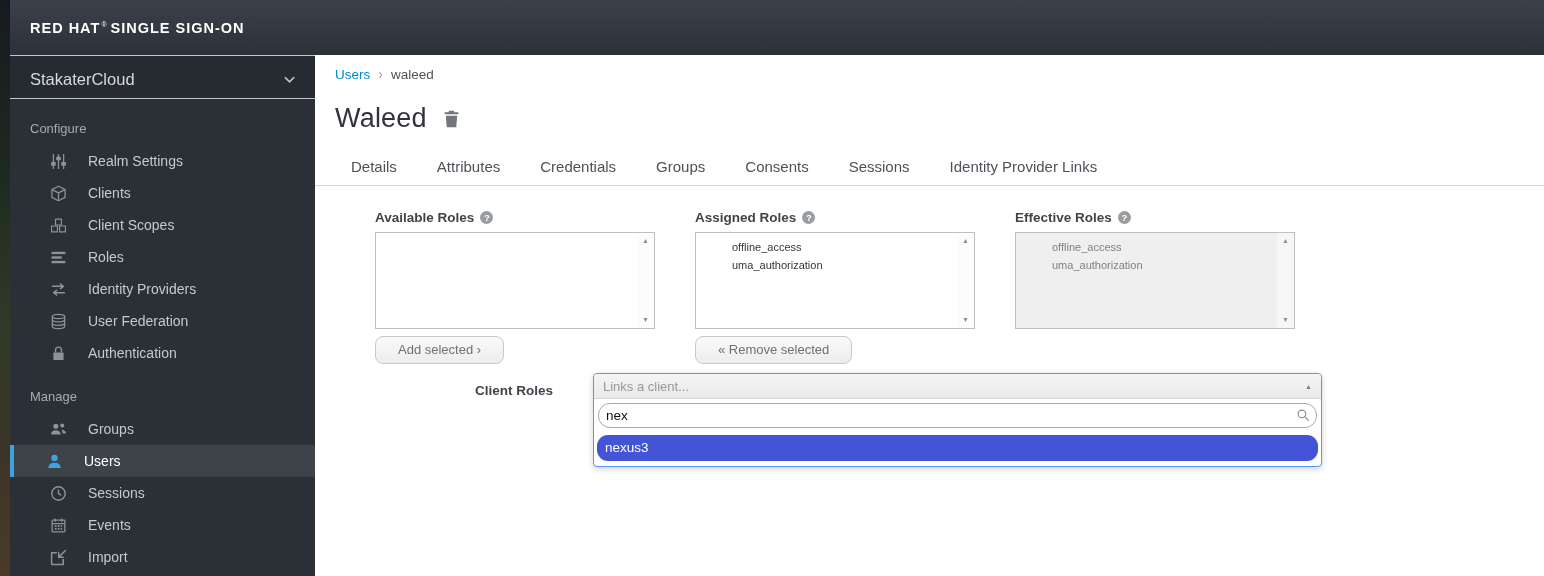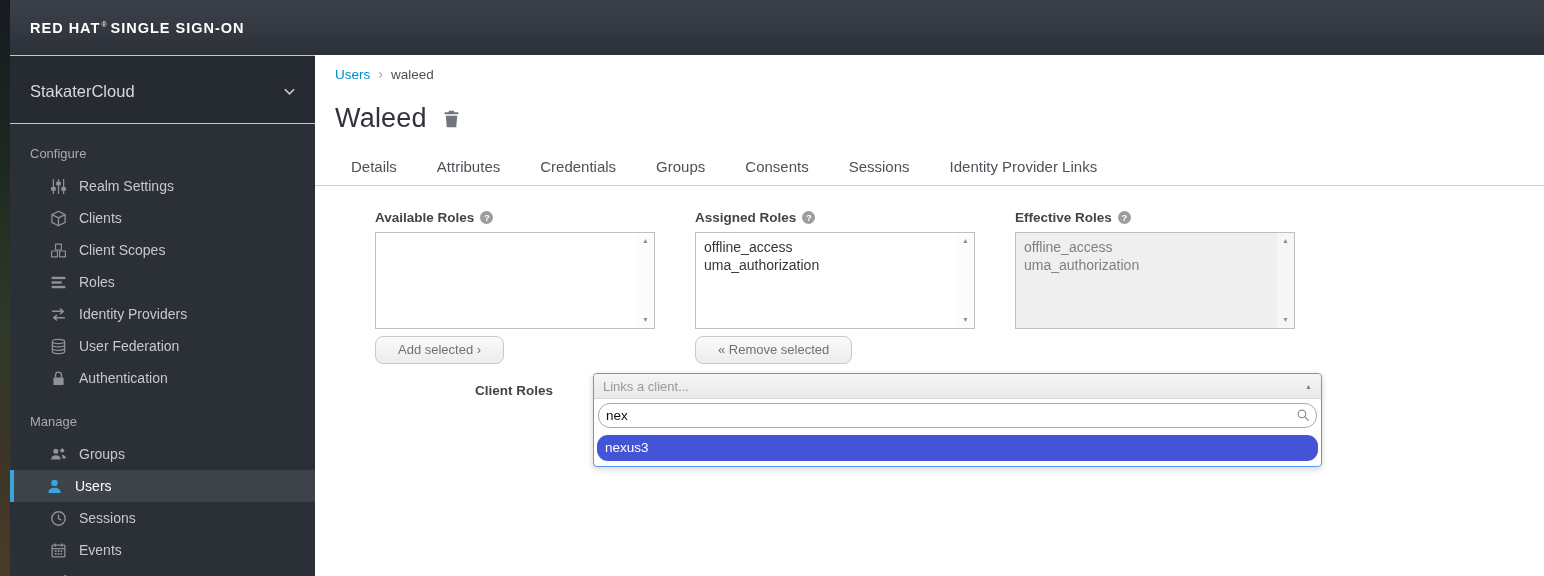--- a/index.html
+++ b/index.html
@@ -22,33 +22,33 @@
   .brand { color:#fff; font-size:14.5px; letter-spacing:1px; white-space:nowrap; }
   .brand .b1 { font-weight:700; }
   .brand .mark { font-size:7px; vertical-align:top; position:relative; top:1px; margin:0 3px 0 1px; }
   .brand .b2 { font-weight:600; }
   
   .sidebar {
     position:absolute; left:10px; top:55px; width:305px; height:521px;
     background:#2b2f36; overflow:hidden;
   }
   .realm-row {
-    height:69px; background:#262a31;
+    height:44px; background:#262a31;
     border-top:1px solid #c4c5c7; border-bottom:1px solid #c4c5c7;
     display:flex; align-items:center; justify-content:space-between;
     padding:4px 18px 0 20px; cursor:pointer;
   }
   .realm-name { color:#d8d9db; font-size:16.5px; }
   .realm-caret { color:#c3c5c8; width:15px; height:15px; }
   .nav { padding-top:14px; }
   .section-label { color:#a7aaae; font-size:13px; padding:8px 0 9px 20px; }
   .section-label.second { margin-top:12px; }
   .nav-item {
     height:32px; display:flex; align-items:center; padding-left:36px;
-    cursor:pointer; border-left:4px solid transparent;
+    cursor:pointer; border-left:4px solid transparent;gap:9px;
   }
   .nav-item .nicon { width:17px; height:17px; color:#8f9398; margin-right:12px; flex:0 0 17px; }
   .nav-item .nlabel { color:#c6c9cc; font-size:14px; }
   .nav-item.active { background:#3e434a; border-left:4px solid #39a5dc; padding-left:32px; }
   .nav-item.active .nicon { color:#39a5dc; }
   .nav-item.active .nlabel { color:#fff; }
   .nicon svg { width:100%; height:100%; display:block; }
   
   .content {
     position:absolute; left:315px; top:55px; width:1229px; height:521px;
@@ -86,21 +86,21 @@
   .help-icon {
     width:13px; height:13px; border-radius:50%; background:#9a9da0; color:#fff;
     font-size:9.5px; font-weight:700; line-height:13px; text-align:center;
     margin-left:6px; cursor:pointer; flex:0 0 13px;
   }
   .listbox {
     position:relative; height:97px; border:1px solid #bfbfbf; background:#fff;
     padding:5px 22px 5px 0; overflow:hidden; cursor:default;
   }
   .listbox.disabled { background:#efefef; }
-  .lb-item { font-size:14px; color:#363636; padding:0 8px; line-height:18px; cursor:pointer; }
+  .lb-item { font-size:11px; color:#363636; padding:0 8px; line-height:18px; cursor:pointer;margin-left:28px; }
   .listbox.disabled .lb-item { color:#7e8184; cursor:default; }
   .lb-scroll {
     position:absolute; right:0; top:0; bottom:0; width:17px;
     display:flex; flex-direction:column; justify-content:space-between; align-items:center;
     padding:4px 0; background:rgba(250,250,250,.6);
   }
   .lb-arrow { font-size:7px; color:#8e9093; cursor:pointer; line-height:8px; }
   .roles-btn {
     display:inline-block; margin-top:7px; padding:5px 22px 6px;
     font-size:13px; color:#6d7277; background:linear-gradient(180deg,#fafafa,#ededed);

